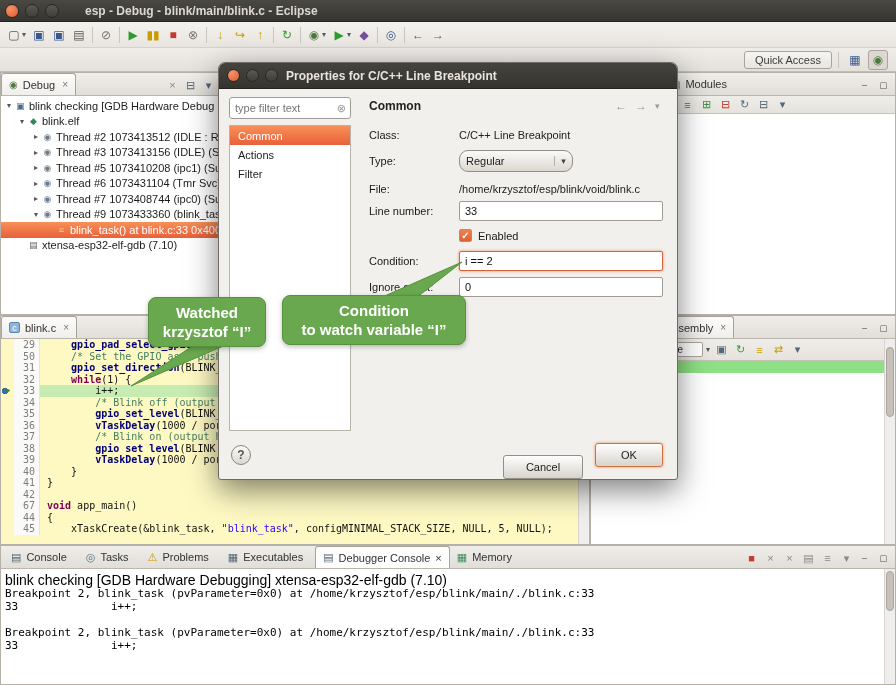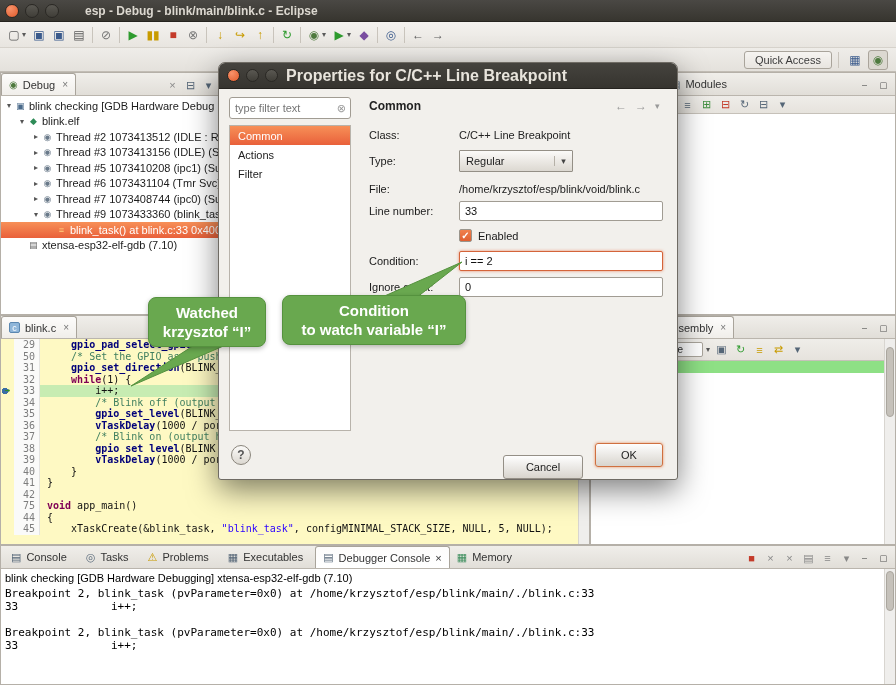--- a/index.html
+++ b/index.html
@@ -99,33 +99,33 @@
     border-bottom:none; border-radius:3px 3px 0 0; }
   .cline { height:13px; line-height:13px; white-space:pre;
     font-family:"DejaVu Sans Mono", monospace; font-size:11px; color:#000; }
 
   
   .dialog { left:218px; top:62px; width:460px; height:418px; z-index:40;
     background:#f2f0ec; border:1px solid #6f6b64; border-radius:7px 7px 3px 3px;
     box-shadow:0 10px 30px rgba(0,0,0,.5); }
   .dtitle { height:26px; background:linear-gradient(#45433e,#36342f); border-radius:6px 6px 0 0;
     display:flex; align-items:center; border-bottom:1px solid #25231f; }
-  .dtitle .txt { color:#e8e4dc; font-size:16px; font-weight:bold; margin-left:8px; }
+  .dtitle .txt { color:#e8e4dc; font-size:12px; font-weight:bold; margin-left:8px; }
   .dwbtn { width:13px; height:13px; border-radius:50%; margin-left:6px; border:1px solid #2a2824; flex:none; }
   .dwbtn.close { background:radial-gradient(circle at 35% 30%, #f8926a, #e05b2b); margin-left:8px; }
   .dwbtn.plain { background:linear-gradient(#5a5852,#403e38); }
   .dnavlist { background:#fff; border:1px solid #b8b3ab; font-size:11px; }
   .dnavitem { height:19px; display:flex; align-items:center; padding-left:8px; color:#222; }
   .dnavitem.sel { background:linear-gradient(#f79058,#e9603a); color:#fff; }
   .dlabel { font-size:11px; color:#1a1a1a; }
   .dvalue { font-size:11px; color:#222; }
   .dfield { height:20px; border:1px solid #a19c93; border-radius:2px; background:#fff;
     font-size:11px; color:#111; padding:0 5px; font-family:"Liberation Sans",sans-serif; }
   .dfield.focus { border:1px solid #d4643a; box-shadow:0 0 3px rgba(232,100,55,.75); }
-  .combo { height:22px; border:1px solid #948f86; border-radius:1px;
+  .combo { height:22px; border:1px solid #948f86; border-radius:9px;
     background:linear-gradient(#fbfaf8,#dcd8d1); display:flex; align-items:center;
     font-size:11px; color:#222; }
   .combo .cv { flex:1; padding-left:6px; }
   .combo .ca { width:18px; text-align:center; font-size:9px; color:#444;
     border-left:1px solid #b5b0a7; }
   .chk { width:13px; height:13px; border:1px solid #9a958c; border-radius:2px;
     background:linear-gradient(#f0814e,#e05f31); color:#fff; font-size:10px; font-weight:bold;
     display:flex; align-items:center; justify-content:center; }
   .gbtn { height:24px; border:1px solid #948f86; border-radius:3px;
     background:linear-gradient(#fefefe,#d8d4cd); font-size:11px; color:#222;
@@ -432,21 +432,21 @@
         </div>
 
         <div class="eline">
           <span class="emk"></span>
           <span class="enum">42</span>
           <span class="ecode"></span>
         </div>
 
         <div class="eline">
           <span class="emk"></span>
-          <span class="enum">75</span>
+          <span class="enum">67</span>
           <span class="ecode"><span class="seg-k">void</span><span class="seg-p"> app_main()</span></span>
         </div>
 
         <div class="eline">
           <span class="emk"></span>
           <span class="enum">44</span>
           <span class="ecode"><span class="seg-p">{</span></span>
         </div>
 
         <div class="eline">
@@ -612,21 +612,21 @@
           <span class="sti" style="color: rgb(136, 136, 136);">≡</span>
 
           <span class="sti" style="color: rgb(136, 136, 136);">▾</span>
         </div>
       <div class="minmax">
         <span class="mmb">‒</span>
         <span class="mmb">▢</span>
       </div>
     </div>
     <div style="background:#fff;height:116px;padding:3px 0 0 4px;position:relative">
-      <div style="font-size:11px;color:#000;height:15px">blink checking [GDB Hardware Debugging] xtensa-esp32-elf-gdb (7.10)</div>
+      <div style="font-size:14px;color:#000;height:15px">blink checking [GDB Hardware Debugging] xtensa-esp32-elf-gdb (7.10)</div>
       <div>
 
           <div class="cline">Breakpoint 2, blink_task (pvParameter=0x0) at /home/krzysztof/esp/blink/main/./blink.c:33</div>
 
           <div class="cline">33              i++;</div>
 
           <div class="cline"></div>
 
           <div class="cline">Breakpoint 2, blink_task (pvParameter=0x0) at /home/krzysztof/esp/blink/main/./blink.c:33</div>
 

